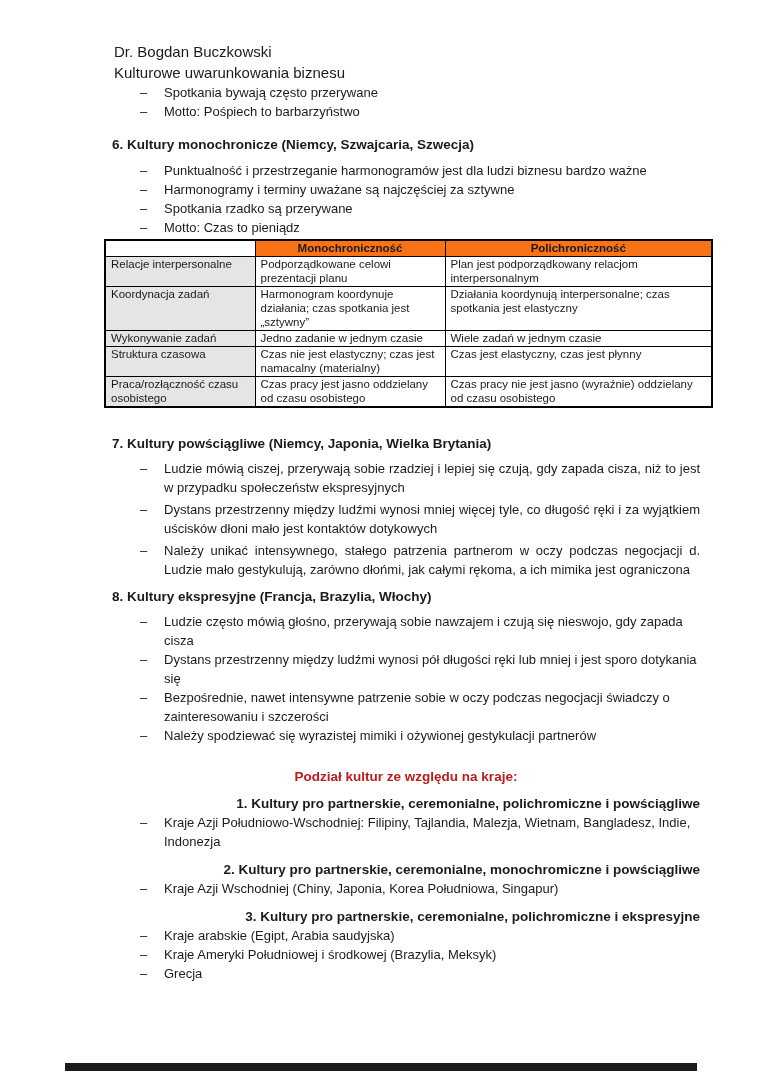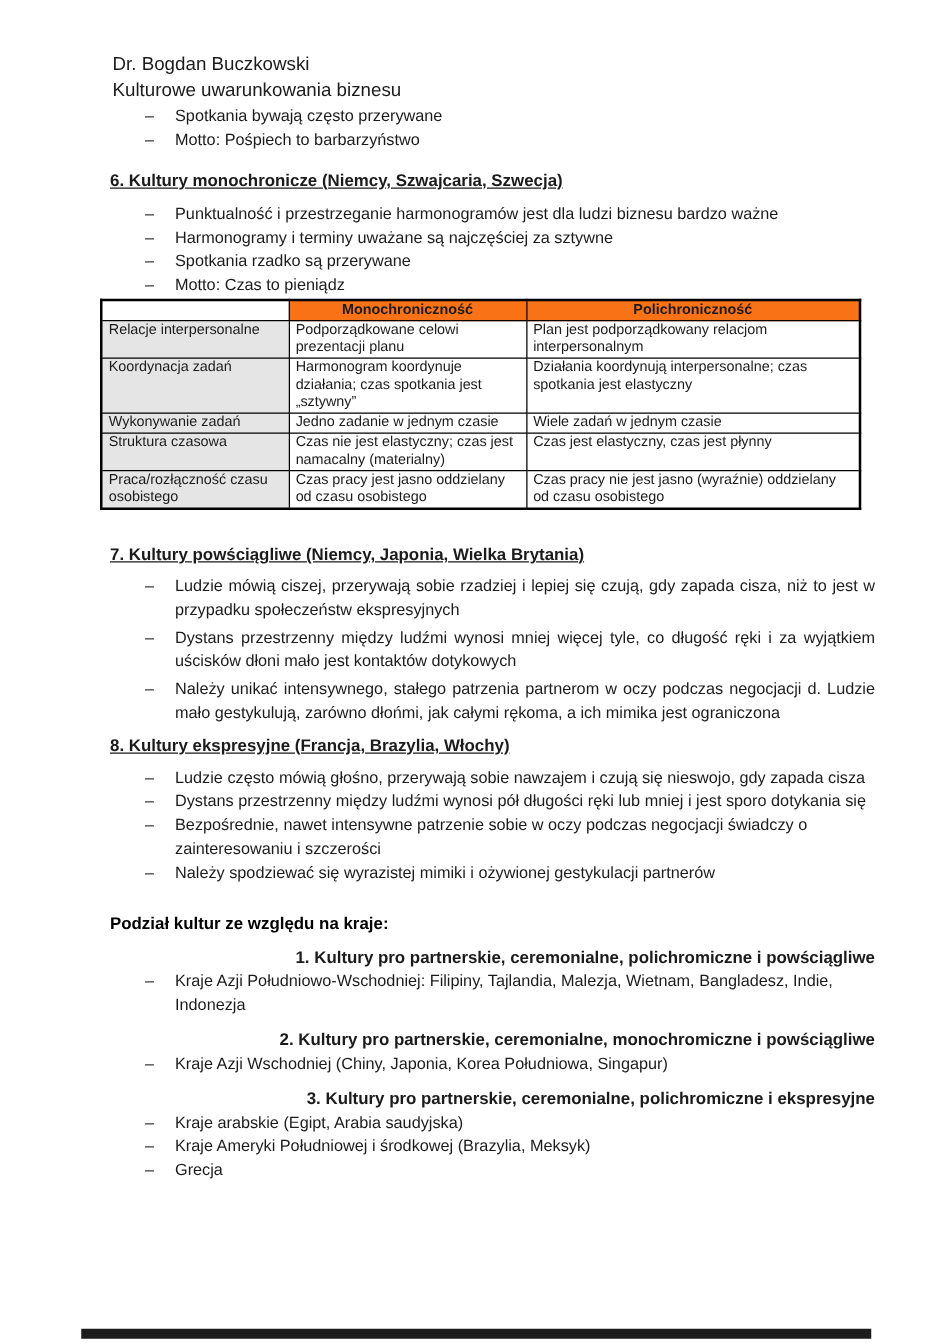--- a/index.html
+++ b/index.html
@@ -1,32 +1,32 @@
 <!DOCTYPE html>
 <html lang="pl"><head>
 <meta charset="utf-8">
 <style>
   html,body { margin:0; padding:0; background:#ffffff; }
   .page {
     position:relative; width:760px; height:1075px; background:#ffffff;
     font-family:"Liberation Sans", sans-serif; color:#1b1b1b; overflow:hidden;
   }
-  .content { padding:41px 60px 0 88px; }
+  .content { padding:41px 60px 0 112px; }
 
   .doc-header { font-size:15px; line-height:21px; margin-left:2px; }
 
   ul.bullets { list-style:none; margin:0; padding:0; font-size:13px; line-height:19px; }
   ul.bullets li { display:flex; }
   .dash { flex:none; width:24px; margin-left:28px; }
   .li-text { flex:1; }
   .justify .li-text { text-align:justify; }
   .para li { margin-bottom:3px; }
 
   .sec-heading {
-    font-size:13.5px; font-weight:700; text-decoration:underline;
+    font-size:13.5px; font-weight:700; 
     margin:0; line-height:19px;
   }
   .intro { margin-top:24px; }
   .h6 { margin-top:14px; margin-bottom:7px; }
   .h7 { margin-top:26px; margin-bottom:6px; }
   .h8 { margin-top:8px;  margin-bottom:6px; }
 
   table.cmp {
     border-collapse:collapse; margin-top:2px; margin-left:-8px;
     width:607px; table-layout:fixed;
@@ -37,22 +37,22 @@
   }
   table.cmp { border:2px solid #000; }
   table.cmp col.c1 { width:150px; }
   table.cmp col.c2 { width:190px; }
   table.cmp col.c3 { width:267px; }
   table.cmp th.hdr { background:#f97316; text-align:center; font-weight:700; }
   table.cmp th.corner { background:#ffffff; }
   table.cmp td.rowlabel { background:#e5e5e5; font-weight:400; }
 
   .countries-heading {
-    font-size:13.5px; font-weight:700; color:#000000;
-    margin-top:22px; line-height:19px;
+    font-size:13.5px; font-weight:700; color:#b91c1c;
+    margin-top:22px; line-height:19px;text-align:center;
   }
   .group-title { font-size:13.5px; font-weight:700; line-height:19px; margin-top:9px;text-align:right; }
   .group-title.g1 { margin-top:8px; }
   .group-bullets { margin-top:8px; }
 
   .page-bottom-bar {
     position:absolute; left:65px; bottom:4px; width:632px; height:8px; background:#1c1c1c;
   }
 </style>
 </head>

